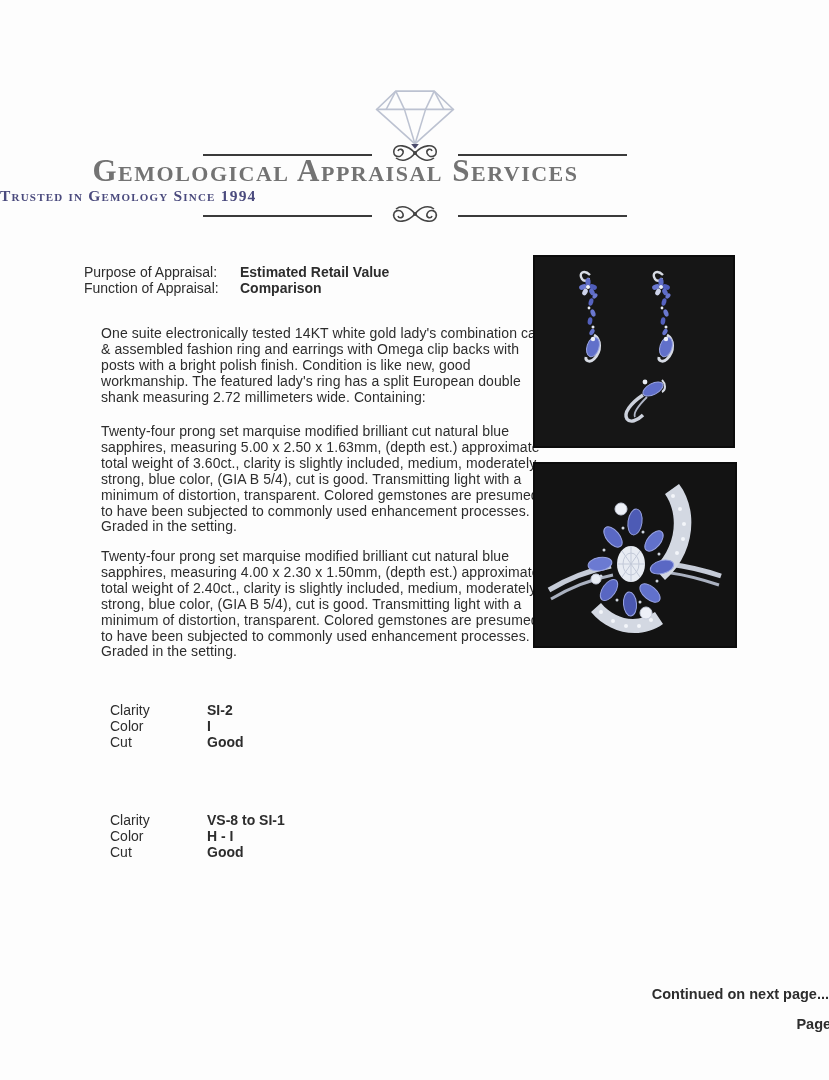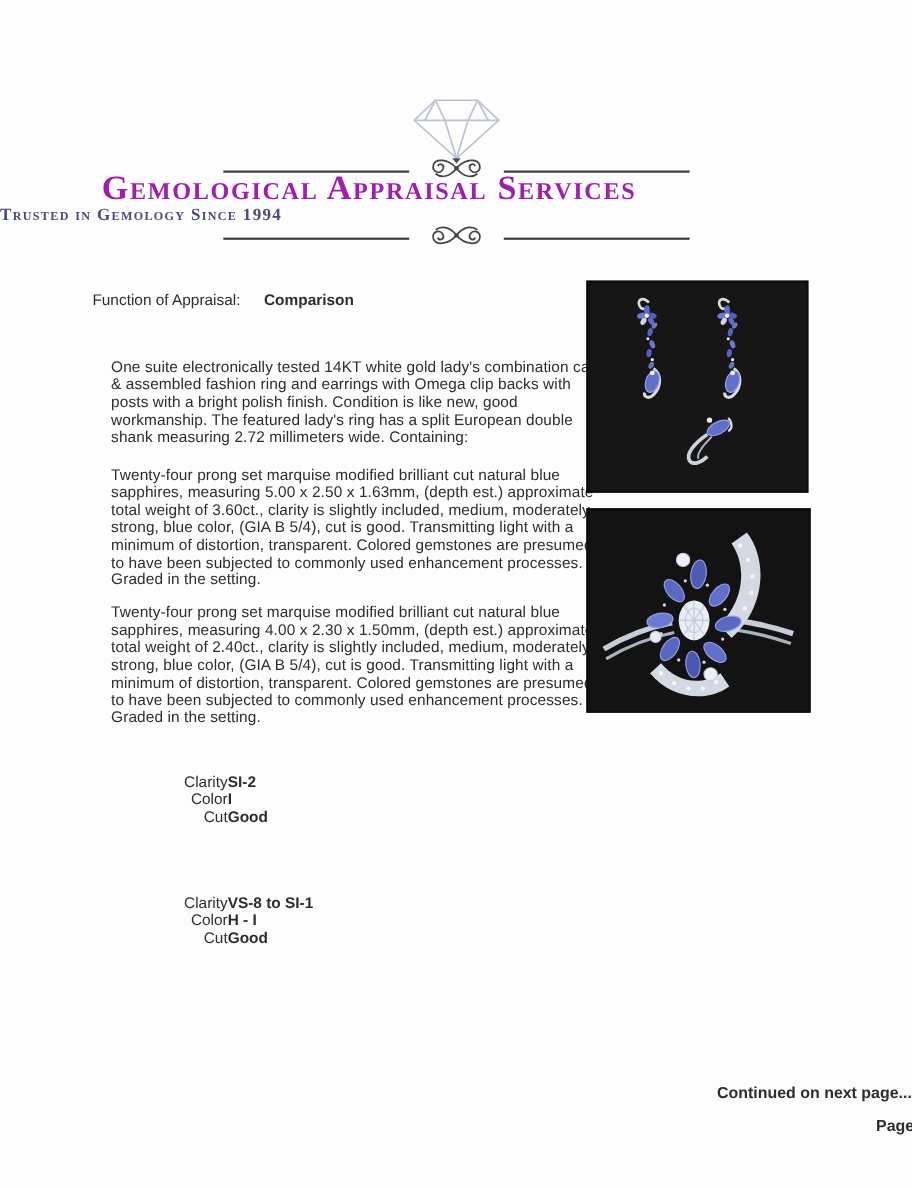--- a/index.html
+++ b/index.html
@@ -8,21 +8,21 @@
 
   
   .logo{position:absolute;top:86px;left:0;width:829px;text-align:center;}
   .divider{position:absolute;left:203px;width:424px;display:flex;align-items:center;}
   .divider .hline{flex:1;height:2px;background:#3b3b3b;}
   .divider .orn{flex:0 0 auto;margin:0 4px;}
   .divider-top{top:140px;}
   .divider-bottom{top:201px;}
   .title{position:absolute;top:155px;left:0;width:671px;text-align:center;
          font-family:"Liberation Serif",serif;font-variant:small-caps;font-weight:600;
-         font-size:31px;letter-spacing:1.5px;color:#a21caf;line-height:32px;}
+         font-size:31px;letter-spacing:1.5px;color:#737373;line-height:32px;}
   .tagline{position:absolute;top:187px;left:0;width:829px;
          font-family:"Liberation Serif",serif;font-variant:small-caps;font-weight:600;
          font-size:15.5px;letter-spacing:1.2px;color:#4a4a7d;}
 
   
   .para{position:absolute;margin:17px;font-size:14px;line-height:15.9px;letter-spacing:0.1px;}
   .p-intro   {top:309px;left:84px;width:447px;}
   .p-sapph1  {top:407px;left:84px;width:452px;}
   .p-sapph2  {top:532px;left:84px;width:452px;}
   .p-diam1   {top:655px;left:84px;width:655px;}
@@ -30,21 +30,21 @@
 
   .info{position:absolute;top:264px;left:84px;font-size:14px;line-height:16px;}
   .info-row{display:flex;}
   .info-label{width:156px;}
   .info-value{font-weight:bold;}
 
   .grade{position:absolute;left:110px;font-size:14px;line-height:15.9px;}
   .grade1{top:703px;}
   .grade2{top:813px;}
   .grade-row{display:flex;}
-  .g-label{width:97px;text-align:right;}
+  .g-label{width:97px;}
   .g-value{font-weight:bold;}
 
   
   .photo{position:absolute;left:533px;}
   .photo-suite{top:255px;width:202px;height:193px;}
   .photo-ring {top:462px;width:204px;height:186px;}
   .photo svg{display:block;}
 
   
   .footer-line{position:absolute;left:0;width:829px;text-align:right;font-weight:bold;font-size:14.5px;}
@@ -101,20 +101,24 @@
           <path d="M39,13 C33,5 25,4 20,8"></path>
           <path d="M39,13 C45,5 53,4 58,8"></path>
         </g>
         <circle cx="39" cy="13" r="2" fill="#454545"></circle>
       </svg>
     </span>
     <span class="hline"></span>
   </div>
 
   <div class="info">
+    <div class="info-row">
+      <span class="info-label">Purpose of Appraisal:</span>
+      <span class="info-value">Estimated Retail Value</span>
+    </div>
     <div class="info-row">
       <span class="info-label">Function of Appraisal:</span>
       <span class="info-value">Comparison</span>
     </div>
   </div>
 
   <p class="para p-intro">One suite electronically tested 14KT white gold lady's combination cast &amp; assembled fashion ring and earrings with Omega clip backs with posts with a bright polish finish. Condition is like new, good workmanship. The featured lady's ring has a split European double shank measuring 2.72 millimeters wide.  Containing:</p>
   <p class="para p-sapph1">Twenty-four prong set marquise modified brilliant cut natural blue sapphires, measuring 5.00 x 2.50 x 1.63mm, (depth est.) approximate total weight of 3.60ct., clarity is slightly included, medium, moderately strong, blue color, (GIA B 5/4), cut is good. Transmitting light with a minimum of distortion, transparent. Colored gemstones are presumed to have been subjected to commonly used enhancement processes. Graded in the setting.</p>
   <p class="para p-sapph2">Twenty-four prong set marquise modified brilliant cut natural blue sapphires, measuring 4.00 x 2.30 x 1.50mm, (depth est.) approximate total weight of 2.40ct., clarity is slightly included, medium, moderately strong, blue color, (GIA B 5/4), cut is good. Transmitting light with a minimum of distortion, transparent. Colored gemstones are presumed to have been subjected to commonly used enhancement processes. Graded in the setting.</p>
 

